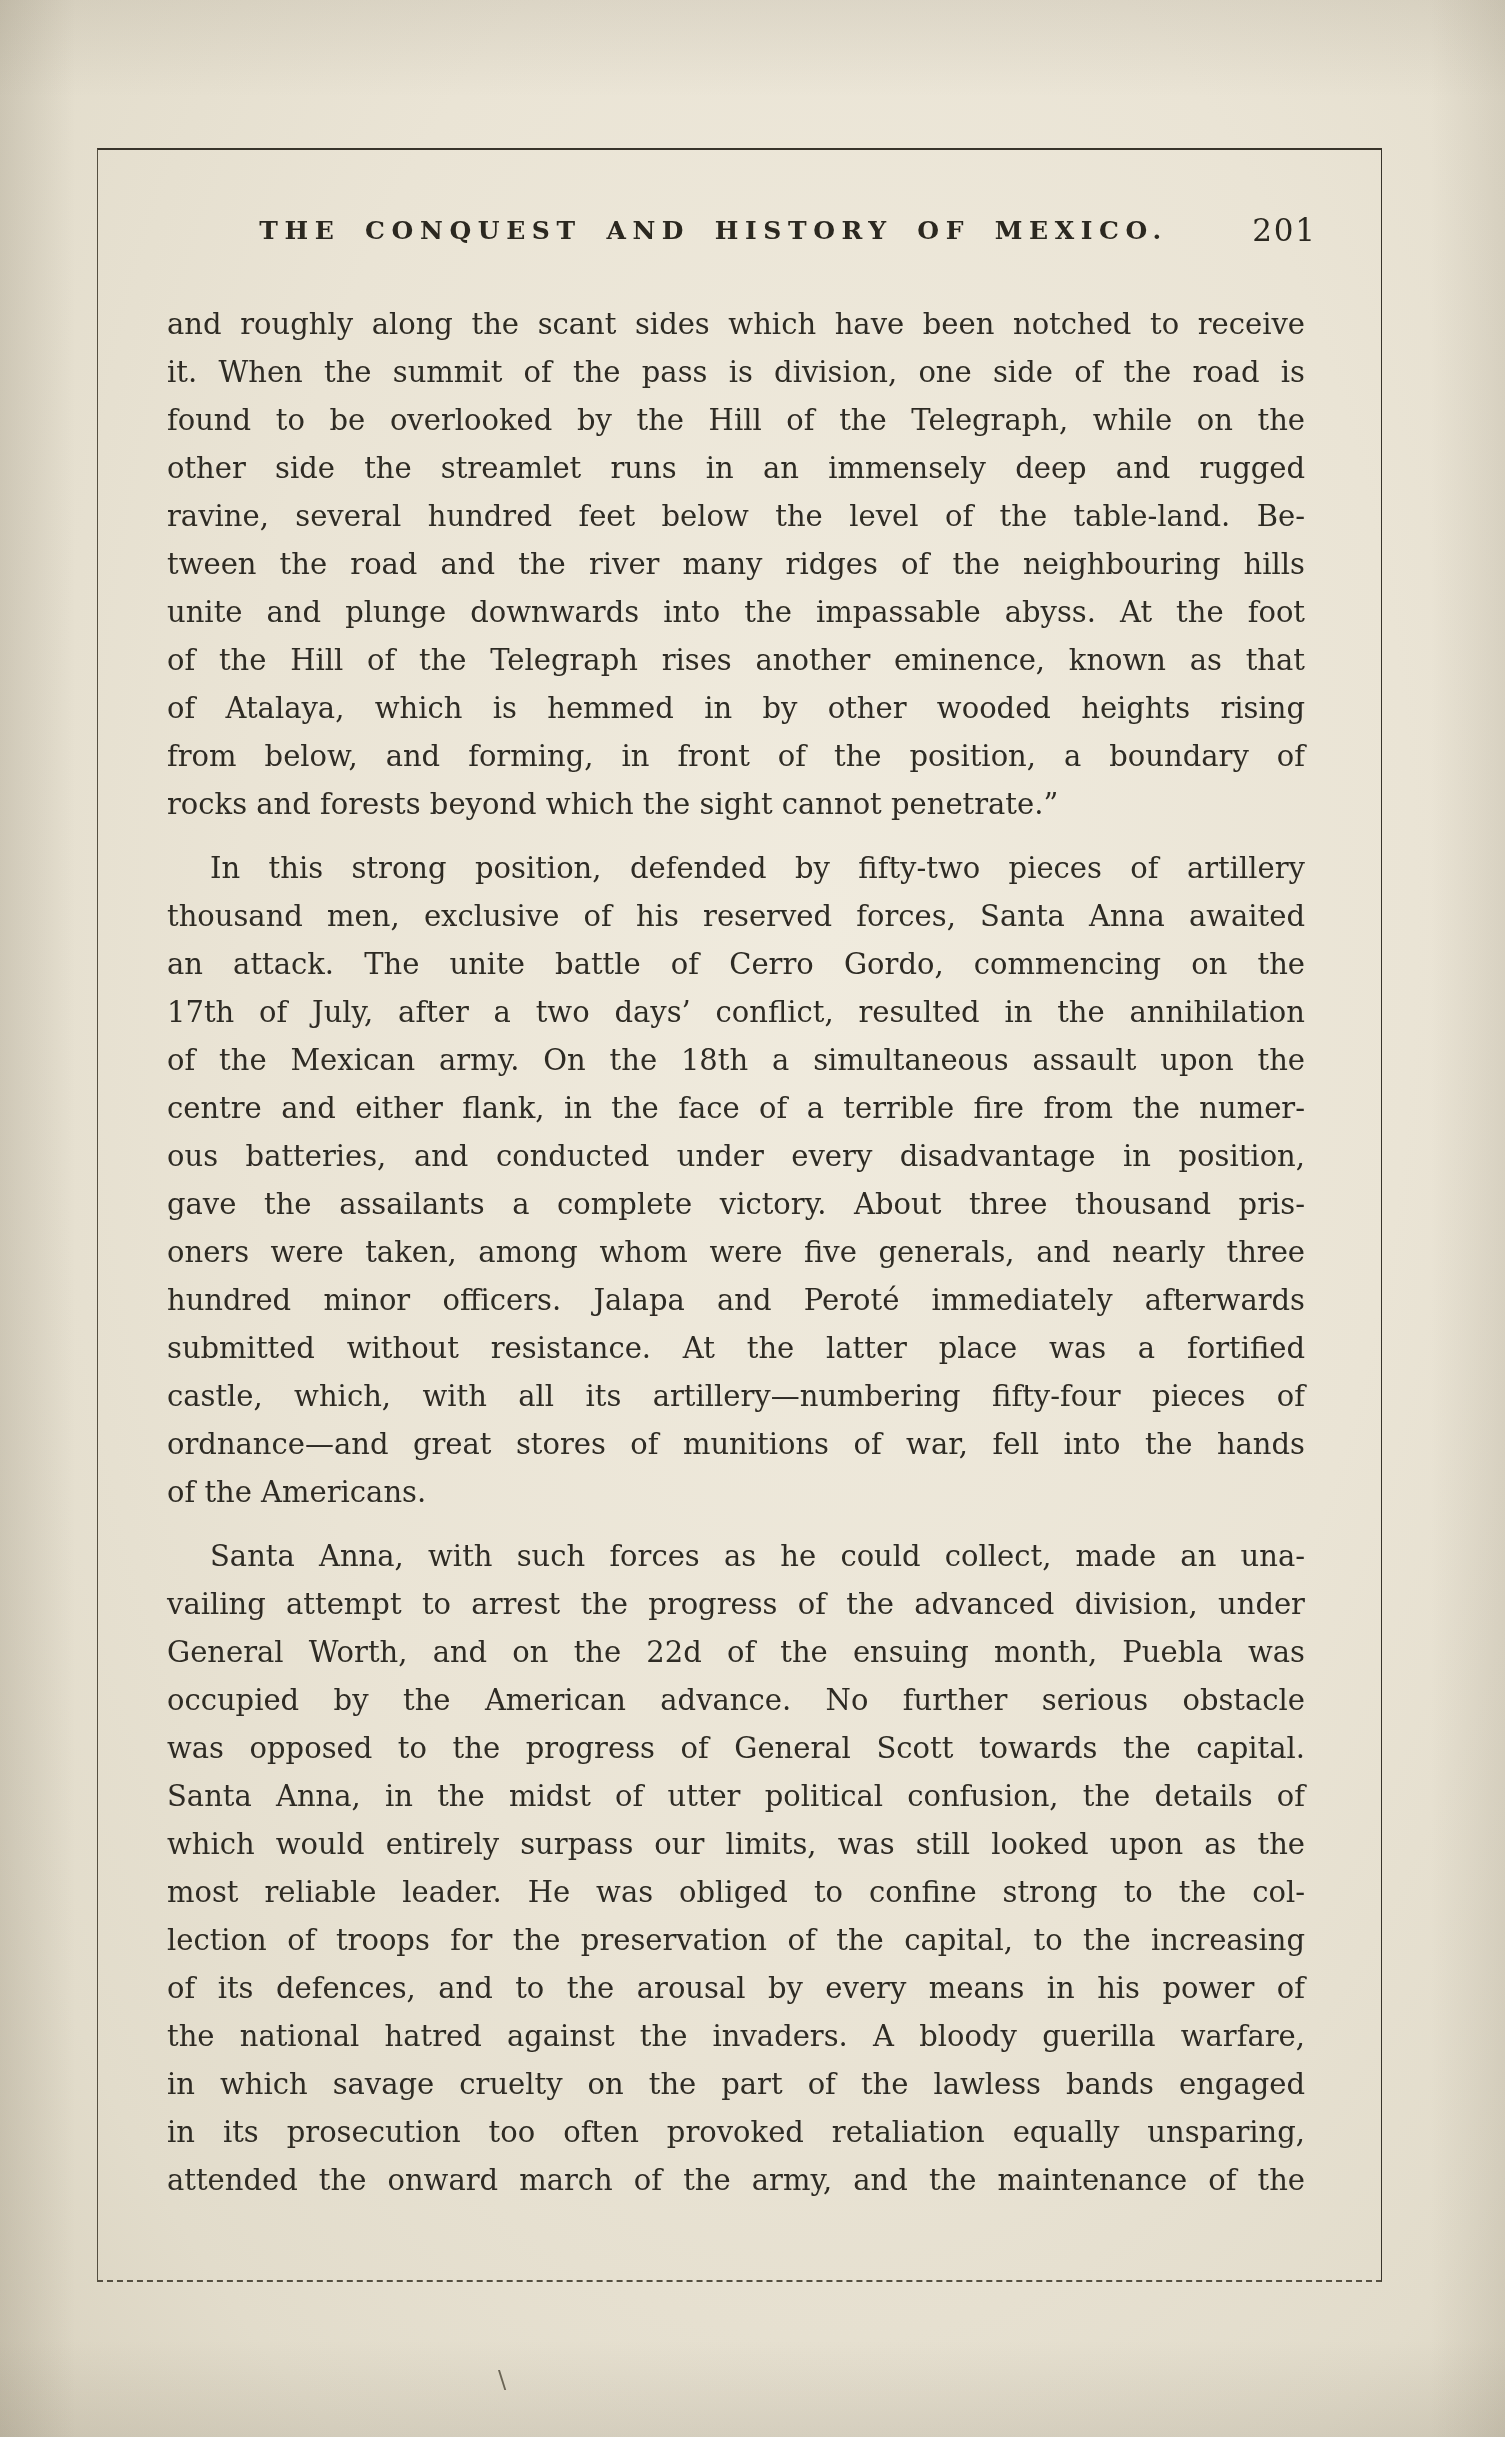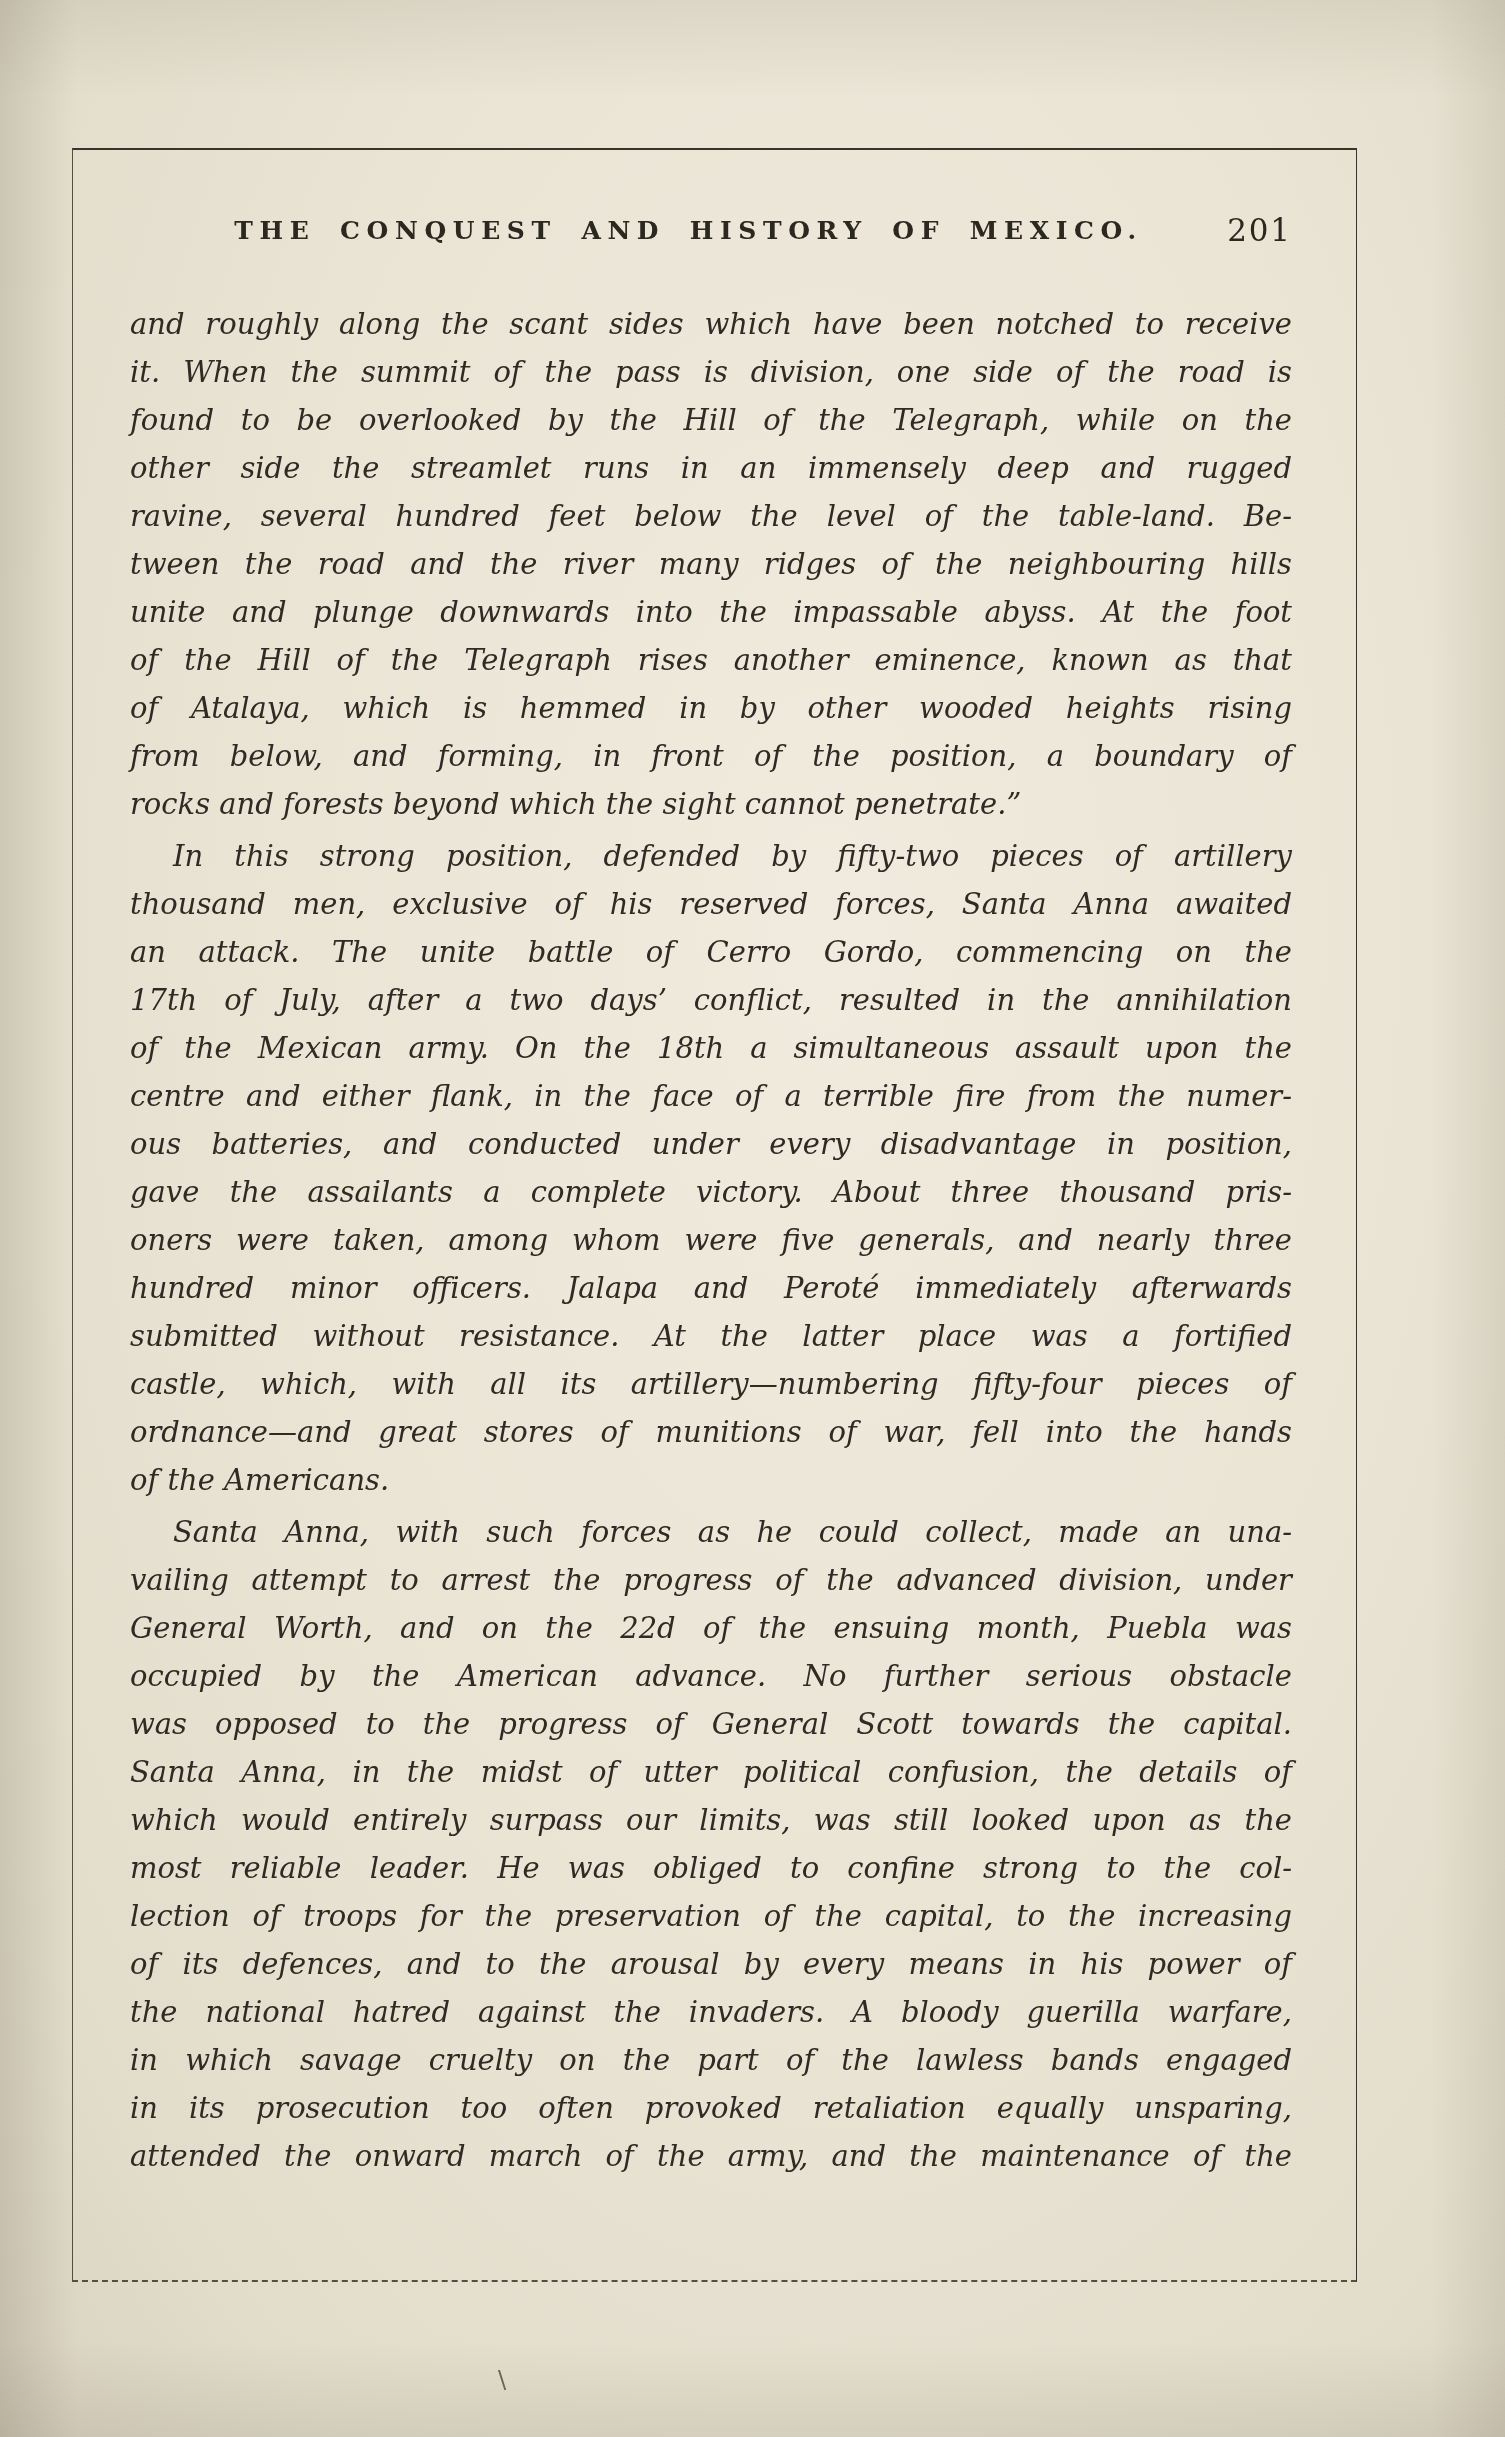--- a/index.html
+++ b/index.html
@@ -18,21 +18,21 @@
     overflow: hidden;
     color: #2e2b24;
     font-family: "DejaVu Serif", "Liberation Serif", serif;
     background:
       linear-gradient(90deg, rgba(115,105,85,0.20) 0%, rgba(115,105,85,0) 5%, rgba(115,105,85,0) 95%, rgba(115,105,85,0.14) 100%),
       linear-gradient(0deg, rgba(115,105,85,0.14) 0%, rgba(115,105,85,0) 4%, rgba(115,105,85,0) 96%, rgba(115,105,85,0.12) 100%),
       radial-gradient(ellipse at 55% 38%, #f0ebde 0%, #eae4d5 50%, #e2dccb 82%, #d8d1be 100%);
   }
   .frame {
     position: absolute;
-    left: 72px;
+    left: 97px;
     top: 148px;
     width: 1285px;
     height: 2134px;
     box-sizing: border-box;
     border-top: 2.8px solid #38342b;
     border-left: 1.9px solid #554f41;
     border-right: 1.9px solid #38342b;
     border-bottom: 2.8px dashed #554f41;
   }
   .header {
@@ -56,21 +56,21 @@
     top: -3.8px;
     font-size: 31px;
     letter-spacing: 1.9px;
     color: #2b2820;
   }
   .body-text {
     margin: 43px 60px 0 53px;
     font-size: 29px;
     line-height: 48px;
   }
-  .para { margin: 4px; font-style: italic; }
+  .para { margin: 16px; }
   .para.indent .line:first-child { text-indent: 43px; }
   .line {
     text-align: justify;
     text-align-last: justify;
   }
   .line.lastline {
     text-align-last: left;
   }
   .artifact {
     position: absolute;

